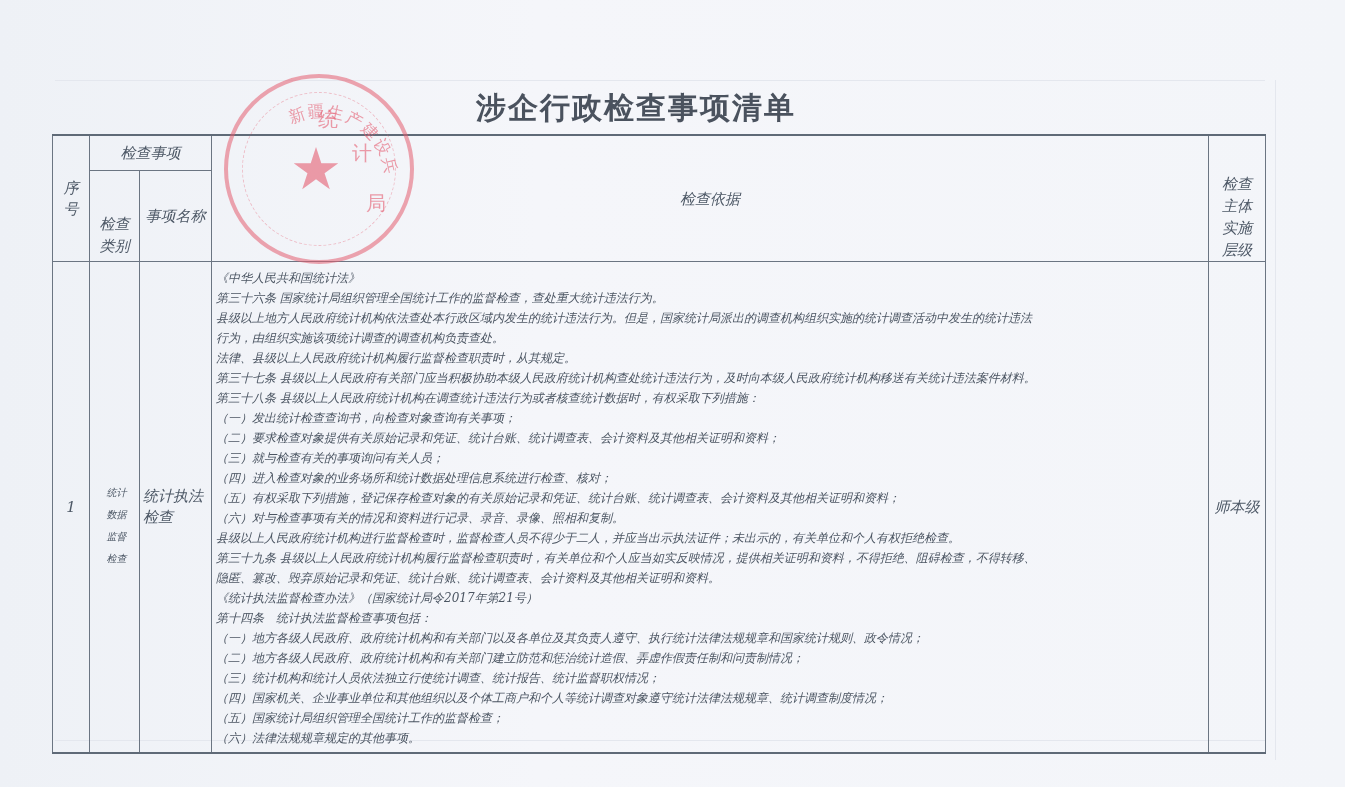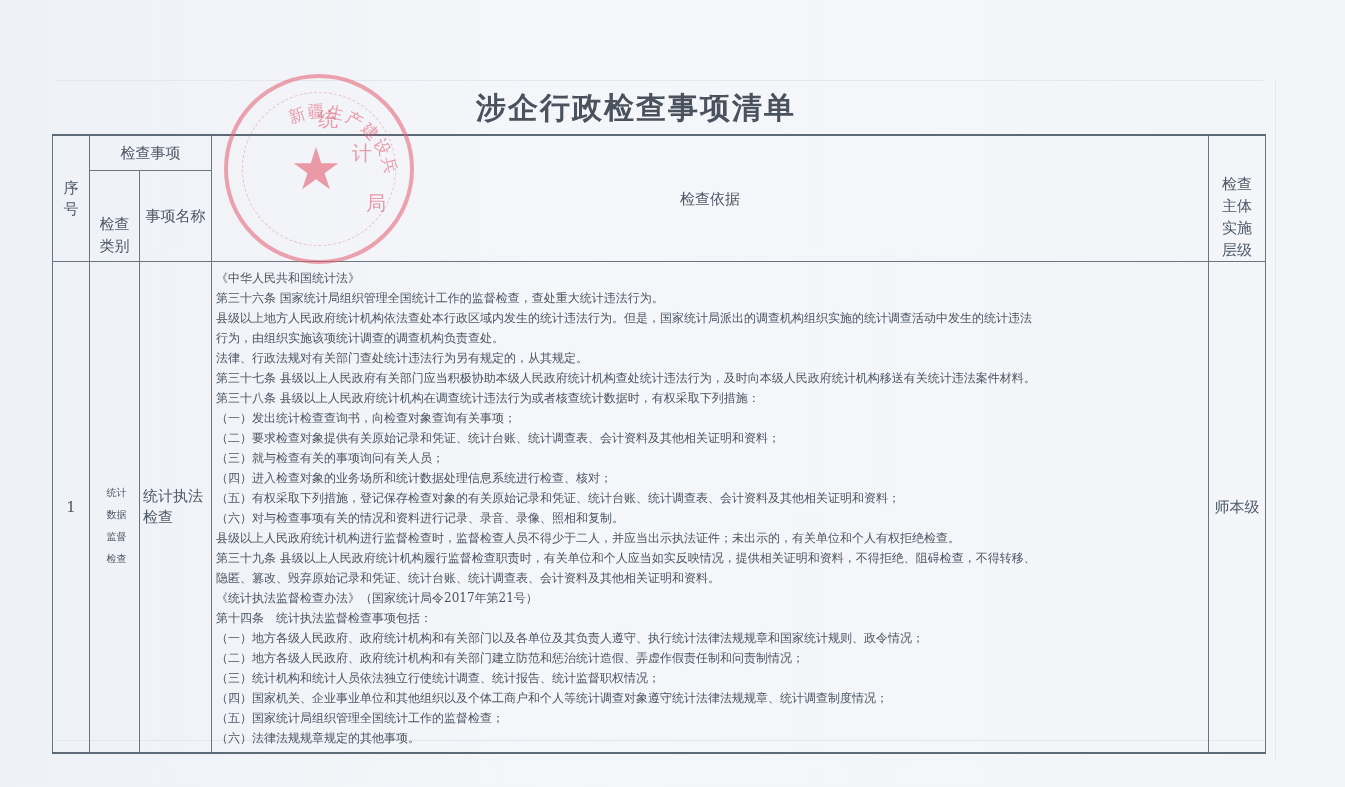--- a/index.html
+++ b/index.html
@@ -25,20 +25,21 @@
     table-layout:fixed;
     font-size:15px;
     color:#4d5866;
   }
   table.grid td {
     border:1.5px solid #6b7582;
     padding:0;
     vertical-align:middle;
     text-align:center;
     line-height:20px;
+    font-style:italic;
   }
   .outer-top { border-top:2.5px solid #5f6a77 !important; }
   .outer-bottom { border-bottom:2.5px solid #5f6a77 !important; }
   .vtext { display:inline-block; width:1.1em; word-break:break-all; line-height:21px; }
   .vtext2 { display:inline-block; width:2.2em; word-break:break-all; line-height:22px;margin-top:37px; }
   .basis {
     text-align:left !important; vertical-align:top !important;
     padding:6px 4px 4px 4px !important;
     font-size:12px; line-height:17.8px; color:#4b5562;
   }
@@ -109,21 +110,21 @@
       <span class="vtext2">统计数据监督检查</span>
     </td>
     <td class="outer-bottom name">
       <span style="display:inline-block;width:4.4em;word-break:break-all;line-height:21px;">统计执法检查</span>
     </td>
     <td class="outer-bottom basis">
       <div>《中华人民共和国统计法》</div>
       <div>第三十六条 国家统计局组织管理全国统计工作的监督检查，查处重大统计违法行为。</div>
       <div>县级以上地方人民政府统计机构依法查处本行政区域内发生的统计违法行为。但是，国家统计局派出的调查机构组织实施的统计调查活动中发生的统计违法</div>
       <div>行为，由组织实施该项统计调查的调查机构负责查处。</div>
-      <div>法律、行政法规对有关部门查处统计违法行为另有规定的，从其规定。</div>
+      <div>法律、县级以上人民政府统计机构履行监督检查职责时，从其规定。</div>
       <div>第三十七条 县级以上人民政府有关部门应当积极协助本级人民政府统计机构查处统计违法行为，及时向本级人民政府统计机构移送有关统计违法案件材料。</div>
       <div>第三十八条 县级以上人民政府统计机构在调查统计违法行为或者核查统计数据时，有权采取下列措施：</div>
       <div>（一）发出统计检查查询书，向检查对象查询有关事项；</div>
       <div>（二）要求检查对象提供有关原始记录和凭证、统计台账、统计调查表、会计资料及其他相关证明和资料；</div>
       <div>（三）就与检查有关的事项询问有关人员；</div>
       <div>（四）进入检查对象的业务场所和统计数据处理信息系统进行检查、核对；</div>
       <div>（五）有权采取下列措施，登记保存检查对象的有关原始记录和凭证、统计台账、统计调查表、会计资料及其他相关证明和资料；</div>
       <div>（六）对与检查事项有关的情况和资料进行记录、录音、录像、照相和复制。</div>
       <div>县级以上人民政府统计机构进行监督检查时，监督检查人员不得少于二人，并应当出示执法证件；未出示的，有关单位和个人有权拒绝检查。</div>
       <div>第三十九条 县级以上人民政府统计机构履行监督检查职责时，有关单位和个人应当如实反映情况，提供相关证明和资料，不得拒绝、阻碍检查，不得转移、</div>

